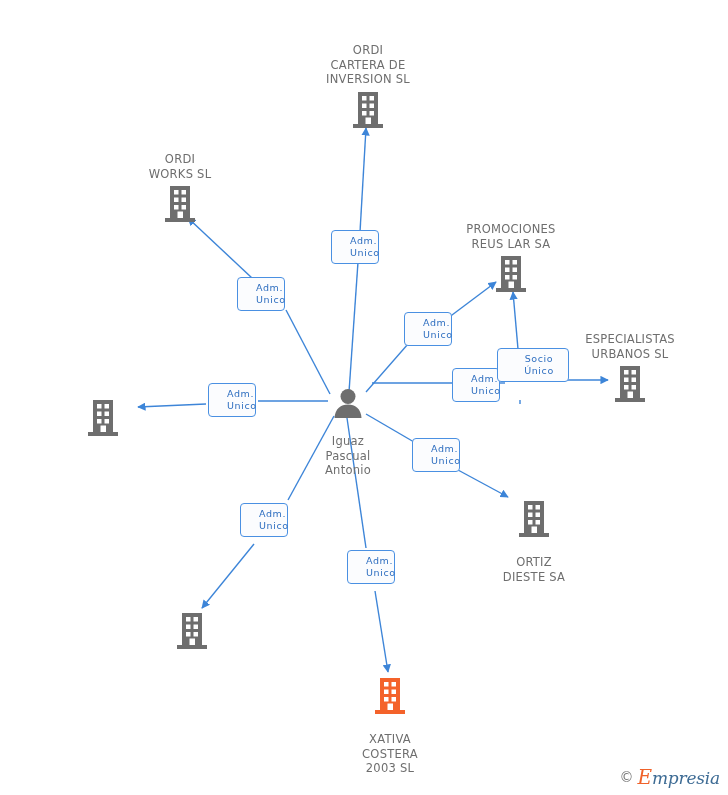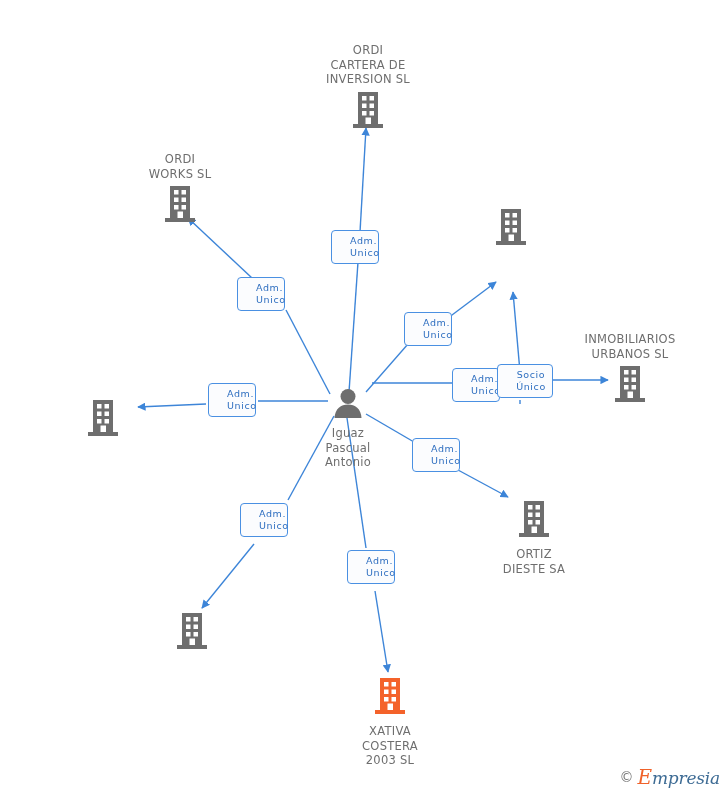--- a/index.html
+++ b/index.html
@@ -33,21 +33,21 @@
     margin: 0 auto;
     line-height: 0;
   }
   .node-label {
     display: block;
     font-size: 11.5px;
     color: #6e6e6e;
     line-height: 14.5px;
     letter-spacing: 0.25px;
     white-space: pre-line;
-    margin-top: 8px;
+    margin-top: 16px;
   }
   .node-label.above {
     margin-top: 15px;
     margin-bottom: 3px;
   }
   .edge-label {
     position: absolute;
     background: #fbfcfe;
     border: 1.3px solid #4a90e2;
     border-radius: 4px;
@@ -174,37 +174,39 @@
       <rect x="11" y="13.5" width="4.5" height="4.5" fill="#ffffff"></rect>
       <rect x="18.5" y="13.5" width="4.5" height="4.5" fill="#ffffff"></rect>
       <rect x="11" y="21" width="4.5" height="4.5" fill="#ffffff"></rect>
       <rect x="18.5" y="21" width="4.5" height="4.5" fill="#ffffff"></rect>
       <rect x="14.5" y="27.5" width="5.5" height="6.5" fill="#ffffff"></rect>
     </svg>
   </span>
 </div>
 
 <div class="node" style="left:511px; top:207px;">
+  <span class="node-label above">PROMOCIONES
+REUS LAR SA</span>
   <span class="node-icon">
     <svg width="34" height="40" viewBox="0 0 34 40" xmlns="http://www.w3.org/2000/svg">
       <rect x="7" y="2" width="20" height="32" fill="#6e6e6e"></rect>
       <rect x="2" y="34" width="30" height="4" fill="#6e6e6e"></rect>
       <rect x="11" y="6" width="4.5" height="4.5" fill="#ffffff"></rect>
       <rect x="18.5" y="6" width="4.5" height="4.5" fill="#ffffff"></rect>
       <rect x="11" y="13.5" width="4.5" height="4.5" fill="#ffffff"></rect>
       <rect x="18.5" y="13.5" width="4.5" height="4.5" fill="#ffffff"></rect>
       <rect x="11" y="21" width="4.5" height="4.5" fill="#ffffff"></rect>
       <rect x="18.5" y="21" width="4.5" height="4.5" fill="#ffffff"></rect>
       <rect x="14.5" y="27.5" width="5.5" height="6.5" fill="#ffffff"></rect>
     </svg>
   </span>
 </div>
 
 <div class="node" style="left:630px; top:317px;">
-  <span class="node-label above">INMOBILIARIOS
+  <span class="node-label above">ESPECIALISTAS
 URBANOS SL</span>
   <span class="node-icon">
     <svg width="34" height="40" viewBox="0 0 34 40" xmlns="http://www.w3.org/2000/svg">
       <rect x="7" y="2" width="20" height="32" fill="#6e6e6e"></rect>
       <rect x="2" y="34" width="30" height="4" fill="#6e6e6e"></rect>
       <rect x="11" y="6" width="4.5" height="4.5" fill="#ffffff"></rect>
       <rect x="18.5" y="6" width="4.5" height="4.5" fill="#ffffff"></rect>
       <rect x="11" y="13.5" width="4.5" height="4.5" fill="#ffffff"></rect>
       <rect x="18.5" y="13.5" width="4.5" height="4.5" fill="#ffffff"></rect>
       <rect x="11" y="21" width="4.5" height="4.5" fill="#ffffff"></rect>
@@ -300,21 +302,21 @@
 
 <div class="edge-label" style="left:237px; top:277px; width:48px;">Adm.
 Unico</div>
 
 <div class="edge-label" style="left:404px; top:312px; width:48px;">Adm.
 Unico</div>
 
 <div class="edge-label" style="left:452px; top:368px; width:48px;">Adm.
 Unico</div>
 
-<div class="edge-label" style="left:497px; top:364px; width:56px;">Socio
+<div class="edge-label" style="left:497px; top:348px; width:72px;">Socio
 Único</div>
 
 <div class="edge-label" style="left:208px; top:383px; width:48px;">Adm.
 Unico</div>
 
 <div class="edge-label" style="left:412px; top:438px; width:48px;">Adm.
 Unico</div>
 
 <div class="edge-label" style="left:240px; top:503px; width:48px;">Adm.
 Unico</div>

